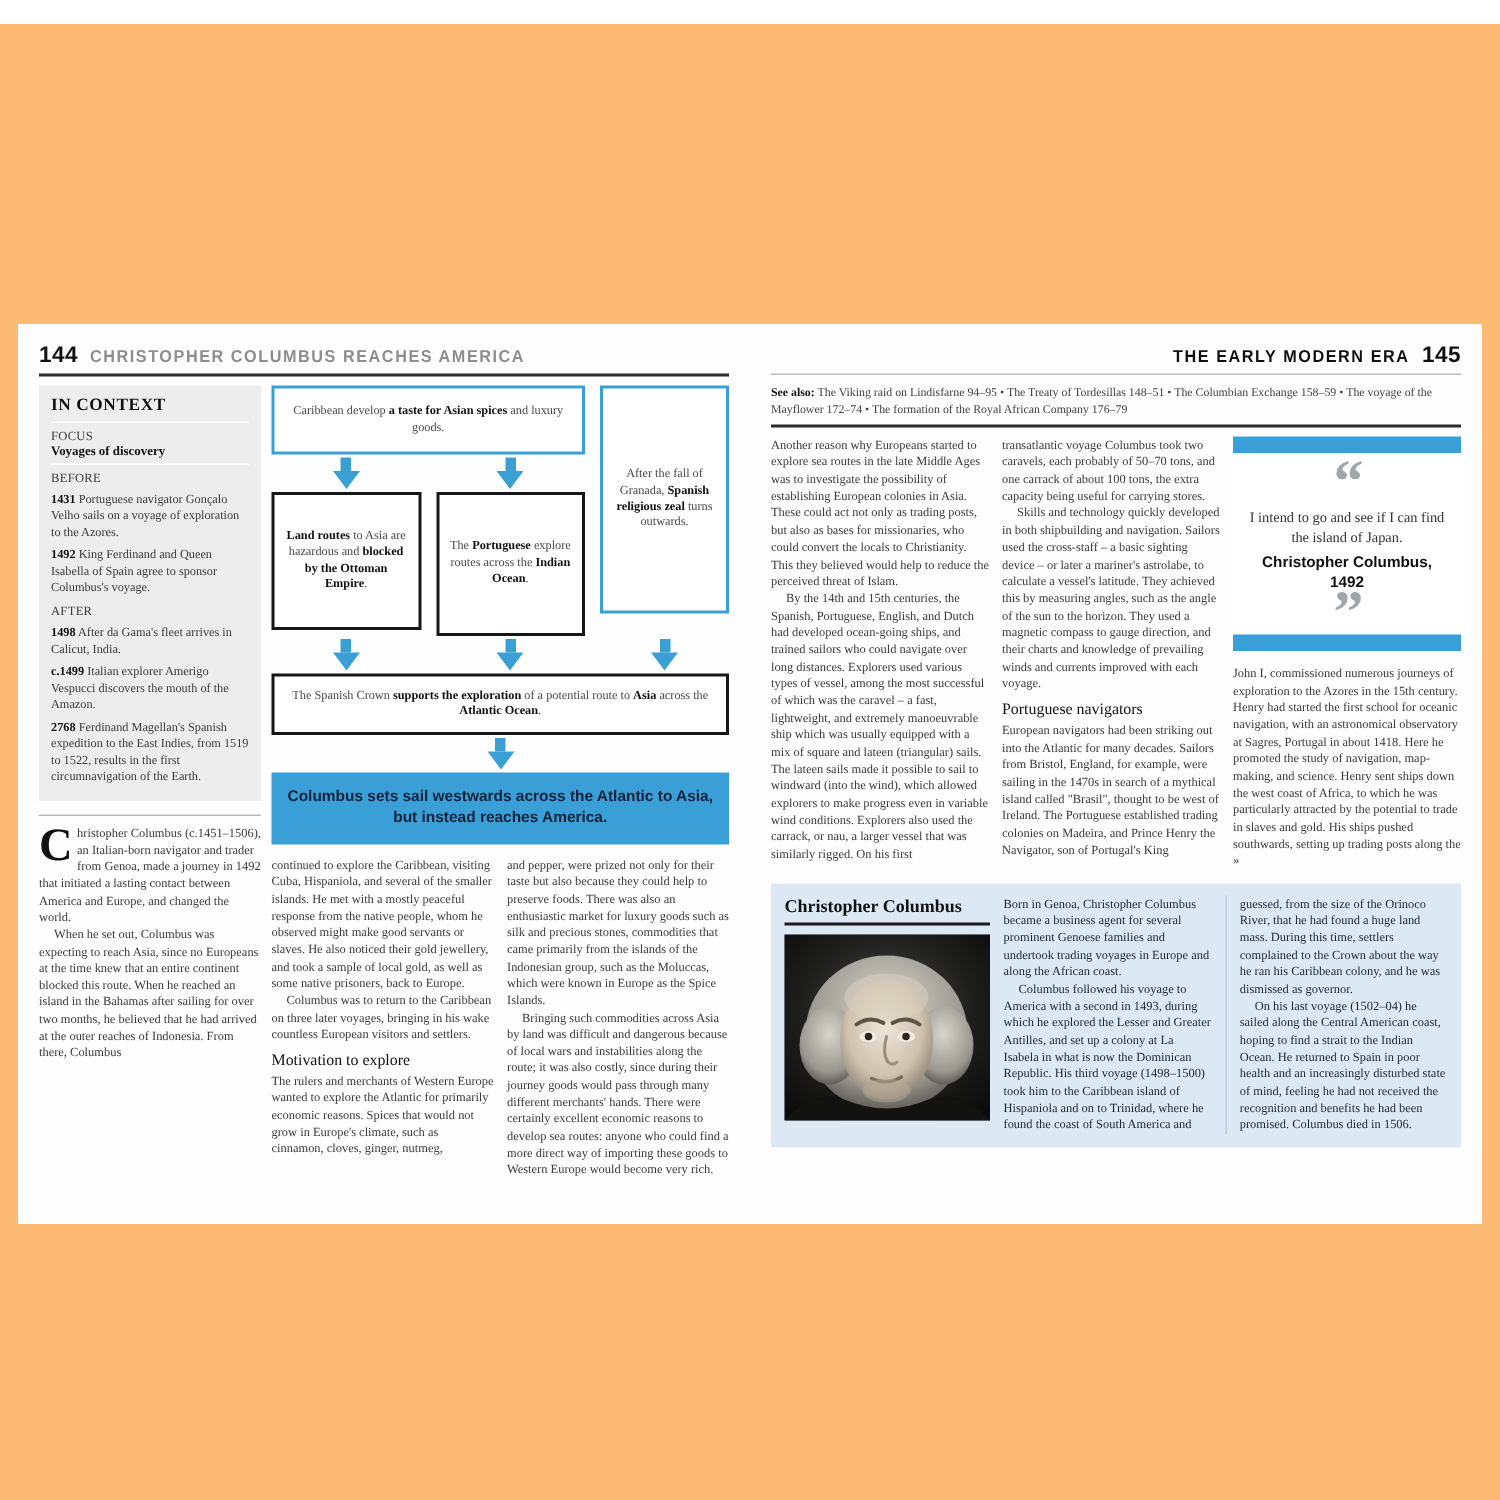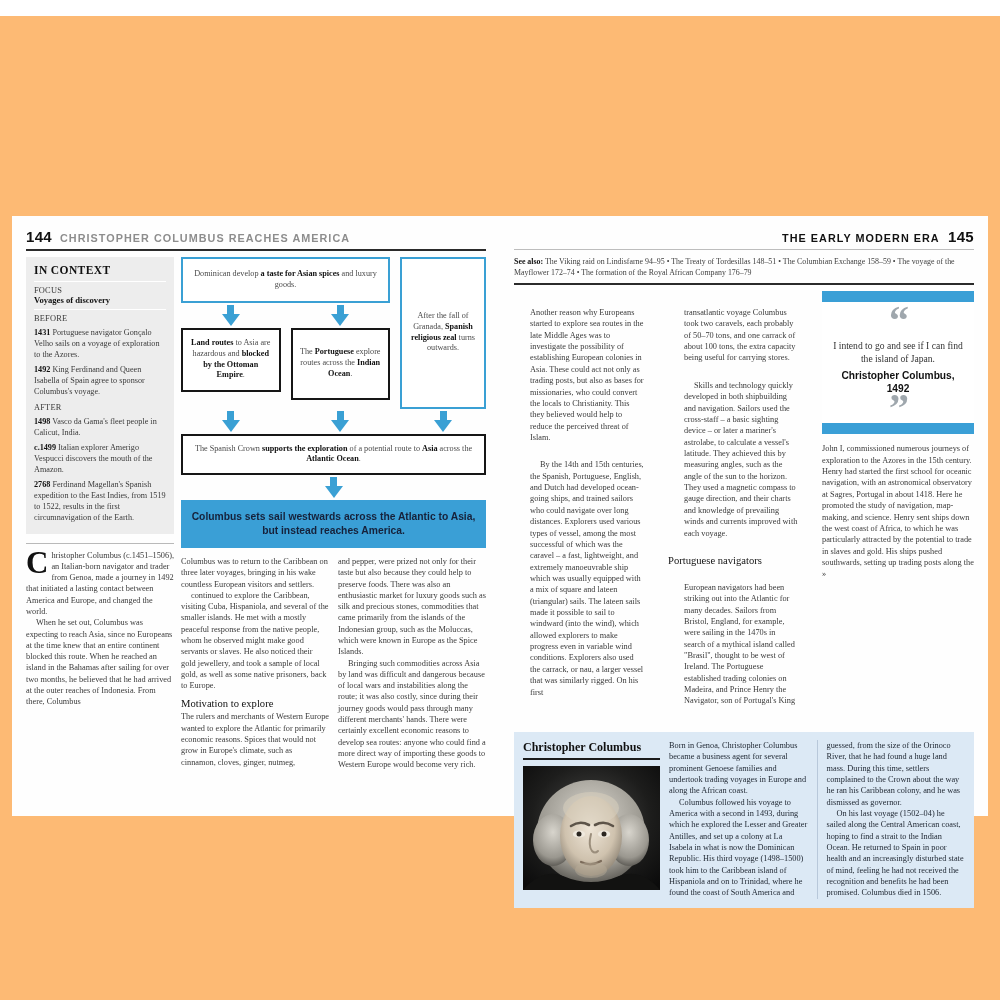--- a/index.html
+++ b/index.html
@@ -129,21 +129,21 @@
 
   
   .seealso{
     font-size:7.9px;line-height:1.42;color:#3f3f3f;margin:0 0 5px 0;
   }
   .seealso b{color:#111;}
 
   .rcols{display:flex;gap:8px;}
   .rcol{flex:1;}
   .rcol.quote{flex:0 0 152px;}
-  .rp{font-size:8.3px;line-height:1.37;color:#3a3a3a;margin:16px;}
+  .rp{font-size:8.3px;line-height:1.37;color:#3a3a3a;margin:0;}
   .rp + .rp{text-indent:10px;}
 
   .quoteblock{background:#ffffff;}
   .qbar{height:11px;background:#3a9fd6;}
   .qinner{padding:8px 10px 4px 10px;text-align:center;}
   .qmark{
     color:#9fa7ad;font-size:40px;line-height:.55;font-weight:bold;
     font-family:"Liberation Serif",serif;letter-spacing:-2px;
   }
   .qmark.close{margin-top:2px;}
@@ -200,59 +200,59 @@
             <div class="ctx-div"></div>
             <div class="ctx-lab">FOCUS</div>
             <div class="ctx-strong">Voyages of discovery</div>
             <div class="ctx-div"></div>
             <div class="ctx-lab">BEFORE</div>
 
             <p class="ctx-p"><b>1431</b><span> Portuguese navigator Gonçalo Velho sails on a voyage of exploration to the Azores.</span></p>
             <p class="ctx-p"><b>1492</b><span> King Ferdinand and Queen Isabella of Spain agree to sponsor Columbus's voyage.</span></p>
 
             <div class="ctx-lab" style="margin-top:6px;">AFTER</div>
-            <p class="ctx-p"><b>1498</b><span> Vasco da Gama's fleet people in Calicut, India.</span></p>
+            <p class="ctx-p"><b>1498</b><span> After da Gama's fleet arrives in Calicut, India.</span></p>
             <p class="ctx-p"><b>c.1499</b><span> Italian explorer Amerigo Vespucci discovers the mouth of the Amazon.</span></p>
             <p class="ctx-p"><b>2768</b><span> Ferdinand Magellan's Spanish expedition to the East Indies, from 1519 to 1522, results in the first circumnavigation of the Earth.</span></p>
           </div>
 
           <div class="dropbox">
             <div class="drop-rule"></div>
             <p class="dropp">Christopher Columbus (c.1451–1506), an Italian-born navigator and trader from Genoa, made a journey in 1492 that initiated a lasting contact between America and Europe, and changed the world.</p>
             <p class="dropp2">When he set out, Columbus was expecting to reach Asia, since no Europeans at the time knew that an entire continent blocked this route. When he reached an island in the Bahamas after sailing for over two months, he believed that he had arrived at the outer reaches of Indonesia. From there, Columbus</p>
           </div>
         </div>
 
         <div class="flowzone">
 
           <div class="flow">
             <div class="frow">
               <div style="flex:1;">
                 <div class="fbox" style="height:46px;display:flex;align-items:center;justify-content:center;">
                   <div>
-                    <span>Dominican develop </span><b>a taste for Asian spices</b><span> and luxury goods.</span>
+                    <span>Caribbean develop </span><b>a taste for Asian spices</b><span> and luxury goods.</span>
                   </div>
                 </div>
                 <div class="frow" style="margin-top:0;">
                   <div style="flex:1;" class="arrwrap">
                     <div class="arrowstem"></div>
                     <div class="arrow"></div>
                   </div>
                   <div style="flex:1;" class="arrwrap">
                     <div class="arrowstem"></div>
                     <div class="arrow"></div>
                   </div>
                 </div>
                 <div class="frow">
-                  <div class="fbox dark" style="flex:1;height:64px;display:flex;align-items:center;justify-content:center;">
+                  <div class="fbox dark" style="flex:1;height:92px;display:flex;align-items:center;justify-content:center;">
                     <div>
                       <b>Land routes</b><span> to Asia are hazardous and </span><b>blocked by the Ottoman Empire</b><span>.</span>
                     </div>
                   </div>
-                  <div class="fbox dark" style="flex:1;height:72px;display:flex;align-items:center;justify-content:flex-end;">
+                  <div class="fbox dark" style="flex:1;height:96px;display:flex;align-items:center;justify-content:flex-end;">
                     <div>
                       <span>The </span><b>Portuguese</b><span> explore routes across the </span><b>Indian Ocean</b><span>.</span>
                     </div>
                   </div>
                 </div>
               </div>
 
               <div style="flex:0 0 86px;">
                 <div class="fbox" style="height:152px;display:flex;align-items:center;justify-content:center;">
                   <div>
@@ -286,22 +286,22 @@
             <div class="arrwrap">
               <div class="arrowstem"></div>
               <div class="arrow"></div>
             </div>
 
             <div class="banner">Columbus sets sail westwards across the Atlantic to Asia, but instead reaches America.</div>
           </div>
 
           <div class="lbody">
             <div class="bcol">
+              <p class="bp">continued to explore the Caribbean, visiting Cuba, Hispaniola, and several of the smaller islands. He met with a mostly peaceful response from the native people, whom he observed might make good servants or slaves. He also noticed their gold jewellery, and took a sample of local gold, as well as some native prisoners, back to Europe.</p>
               <p class="bp">Columbus was to return to the Caribbean on three later voyages, bringing in his wake countless European visitors and settlers.</p>
-              <p class="bp">continued to explore the Caribbean, visiting Cuba, Hispaniola, and several of the smaller islands. He met with a mostly peaceful response from the native people, whom he observed might make good servants or slaves. He also noticed their gold jewellery, and took a sample of local gold, as well as some native prisoners, back to Europe.</p>
               <div class="subh">Motivation to explore</div>
               <p class="bp">The rulers and merchants of Western Europe wanted to explore the Atlantic for primarily economic reasons. Spices that would not grow in Europe's climate, such as cinnamon, cloves, ginger, nutmeg,</p>
             </div>
             <div class="bcol">
               <p class="bp">and pepper, were prized not only for their taste but also because they could help to preserve foods. There was also an enthusiastic market for luxury goods such as silk and precious stones, commodities that came primarily from the islands of the Indonesian group, such as the Moluccas, which were known in Europe as the Spice Islands.</p>
               <p class="bp">Bringing such commodities across Asia by land was difficult and dangerous because of local wars and instabilities along the route; it was also costly, since during their journey goods would pass through many different merchants' hands. There were certainly excellent economic reasons to develop sea routes: anyone who could find a more direct way of importing these goods to Western Europe would become very rich.</p>
             </div>
           </div>
 
         </div>

